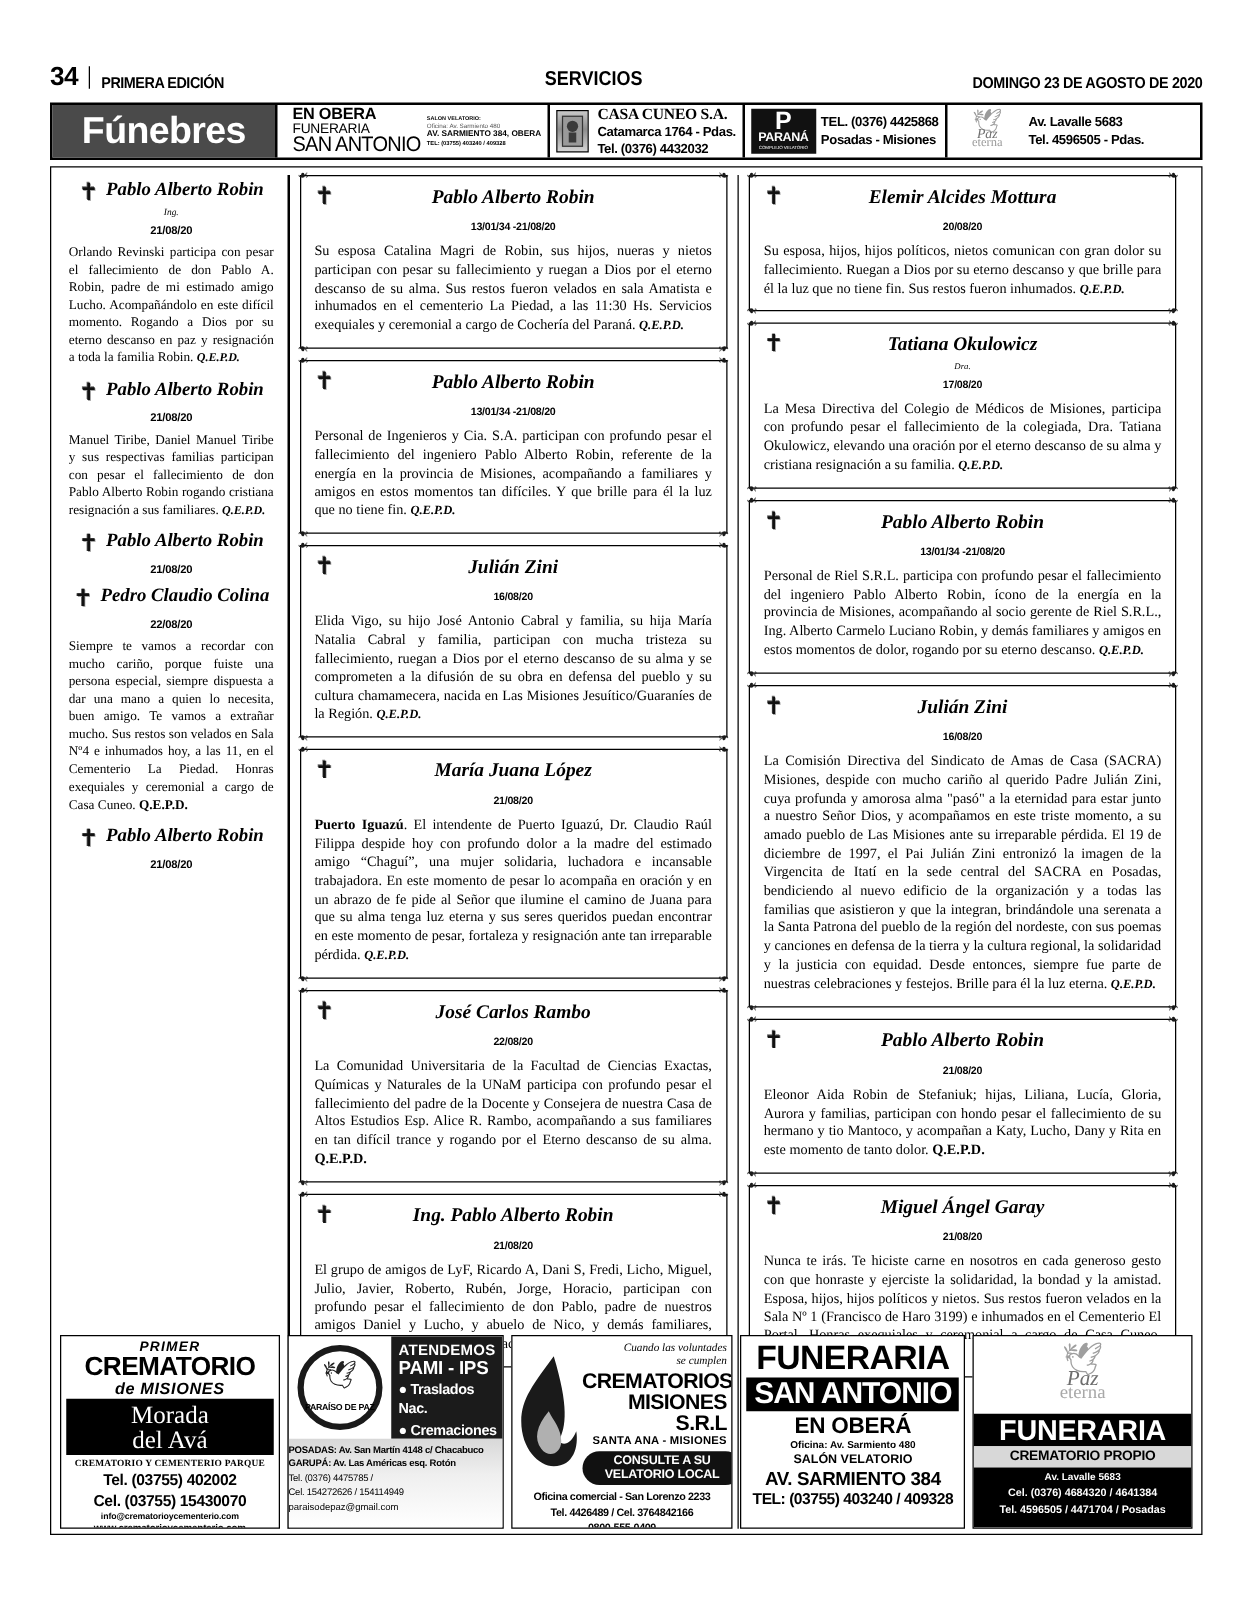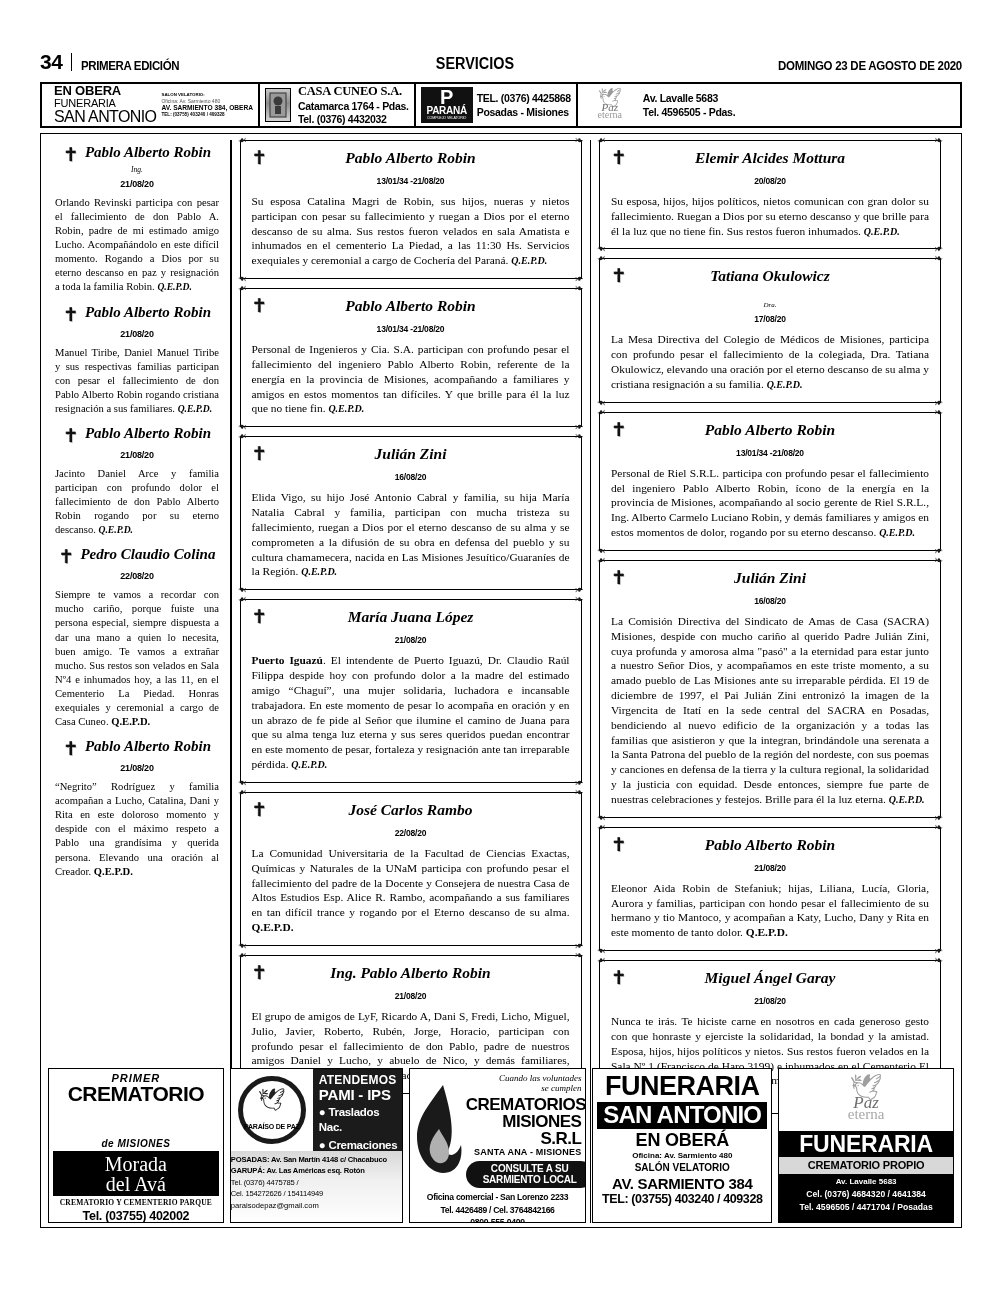--- a/index.html
+++ b/index.html
@@ -200,21 +200,21 @@
     text-shadow:.6px .6px 0 #aaa, -.5px -.5px 0 #777;
   }
   .nb-name {
     text-align:center;
     font-family:"Liberation Serif", serif;
     font-style:italic; font-weight:bold;
     font-size:15.5px; line-height:1.1;
   }
   .nb-title {
     text-align:center; font-family:"Liberation Serif", serif;
-    font-style:italic; font-size:7px; margin-top:12px;
+    font-style:italic; font-size:7px; margin-top:0px;
   }
   .nb-date {
     text-align:center;
     font-family:"Liberation Sans", sans-serif;
     font-weight:bold; font-size:8.5px;
     margin-top:5px; letter-spacing:-.2px;
   }
   .nb-body {
     font-family:"Liberation Serif", serif;
     font-size:11.4px; line-height:1.3;
@@ -242,21 +242,21 @@
   .ad-1 { width:178px; }
   .ad-2 { width:175px; }
   .ad-3 { width:180px; }
   .ad-4 { width:182px; }
   .ad-5 { width:178px; }
 
   
   .a1 { padding:3px 4px; text-align:center; font-family:"Liberation Sans", sans-serif; }
   .a1-primer { font-style:italic; font-weight:bold; font-size:11px; letter-spacing:1px; }
   .a1-crem { font-weight:bold; font-size:21px; letter-spacing:-.5px; line-height:.95; }
-  .a1-mis { font-style:italic; font-weight:bold; font-size:10px; letter-spacing:.5px; line-height:1;margin-top:35px; }
+  .a1-mis { font-style:italic; font-weight:bold; font-size:13px; letter-spacing:.5px; line-height:1; }
   .a1-black { background:#000; color:#fff; padding:3px 0 2px; margin-top:2px; }
   .a1-morada { font-family:"Liberation Serif", serif; font-size:20px; line-height:1.0; }
   .a1-ava { font-family:"Liberation Serif", serif; font-size:20px; line-height:1.0; }
   .a1-sub { font-family:"Liberation Serif", serif; font-weight:bold; font-size:7.5px; letter-spacing:.2px; margin-top:2px;}
   .a1-tel { font-weight:bold; font-size:12.5px; line-height:1.2; letter-spacing:-.3px; margin-top:2px;}
   .a1-mail { font-weight:bold; font-size:7px; letter-spacing:-.1px; line-height:1.3;}
   .a1-web { font-weight:bold; font-size:7.8px; letter-spacing:-.1px;}
 
   
   .a2 { display:flex; flex-direction:column; height:100%; }
@@ -332,20 +332,21 @@
 
   <div class="masthead">
     <div class="pg-num">34</div>
     <div class="pg-divider"></div>
     <div class="pub-name">PRIMERA EDICIÓN</div>
     <div class="section-title">SERVICIOS</div>
     <div class="issue-date">DOMINGO 23 DE AGOSTO DE 2020</div>
   </div>
 
   <div class="banner">
+    <div class="banner-title">Fúnebres</div>
 
     <div class="bn-cell">
       <div class="sanantonio">
         <div class="sa-left">
           <div class="sa-l1">EN OBERA</div>
           <div class="sa-l2">FUNERARIA</div>
           <div class="sa-l3">SAN ANTONIO</div>
         </div>
         <div class="sa-right">
           <div class="sa-r1">SALON VELATORIO:</div>
@@ -415,37 +416,35 @@
           </div>
           <div class="np-date">21/08/20</div>
           <div class="np-body">Manuel Tiribe, Daniel Manuel Tiribe y sus respectivas familias participan con pesar el fallecimiento de don Pablo Alberto Robin rogando cristiana resignación a sus familiares. <span class="qepd-i">Q.E.P.D.</span></div>
         </div>
         <div class="notice-plain">
           <div class="np-head">
             <span class="cross">✝</span>
             <div class="np-name">Pablo Alberto Robin</div>
           </div>
           <div class="np-date">21/08/20</div>
-          <div class="np-body">Jacinto Daniel Arce y familia participan con profundo dolor el fallecimiento de don Pablo Alberto Robin rogando por su eterno descanso. <span class="qepd-i">Q.E.P.D.</span></div>
         </div>
         <div class="notice-plain">
           <div class="np-head">
             <span class="cross">✝</span>
             <div class="np-name">Pedro Claudio Colina</div>
           </div>
           <div class="np-date">22/08/20</div>
           <div class="np-body">Siempre te vamos a recordar con mucho cariño, porque fuiste una persona especial, siempre dispuesta a dar una mano a quien lo necesita, buen amigo. Te vamos a extrañar mucho. Sus restos son velados en Sala Nº4 e inhumados hoy, a las 11, en el Cementerio La Piedad. Honras exequiales y ceremonial a cargo de Casa Cuneo. <span class="qepd-b">Q.E.P.D.</span></div>
         </div>
         <div class="notice-plain">
           <div class="np-head">
             <span class="cross">✝</span>
             <div class="np-name">Pablo Alberto Robin</div>
           </div>
           <div class="np-date">21/08/20</div>
-          <div class="np-body">“Negrito” Rodríguez y familia acompañan a Lucho, Catalina, Dani y Rita en este doloroso momento y despide con el máximo respeto a Pablo una grandísima y querida persona. Elevando una oración al Creador. <span class="qepd-b">Q.E.P.D.</span></div>
         </div>
       </div>
     <div class="vrule"></div>
 
     <div class="col col-2" id="col2">
         <div class="notice-box">
           <span class="corner c-tl">❧</span>
           <span class="corner c-tr">❧</span>
           <span class="corner c-bl">❧</span>
           <span class="corner c-br">❧</span>
@@ -648,21 +647,21 @@
             <path d="M26 46 C16 58 14 68 20 76 C26 84 36 80 36 70 C36 60 30 54 26 46 Z" fill="#b0b0b0"></path>
           </svg>
           <div class="a3-txt">
             <div class="a3-cuando">Cuando las voluntades</div>
             <div class="a3-cuando">se cumplen</div>
             <div class="a3-crem">CREMATORIOS</div>
             <div class="a3-srl">MISIONES S.R.L</div>
             <div class="a3-santa">SANTA ANA - MISIONES</div>
             <div class="a3-pill">
               <div class="a3-p1">CONSULTE A SU</div>
-              <div class="a3-p2">SARMIENTO LOCAL</div>
+              <div class="a3-p2">VELATORIO LOCAL</div>
             </div>
           </div>
           <div class="a3-foot">
             <div>Oficina comercial -  San Lorenzo 2233</div>
             <div>Tel. 4426489 / Cel. 3764842166</div>
             <div>0800-555-0409</div>
 
           </div>
         </div>
       </div>

